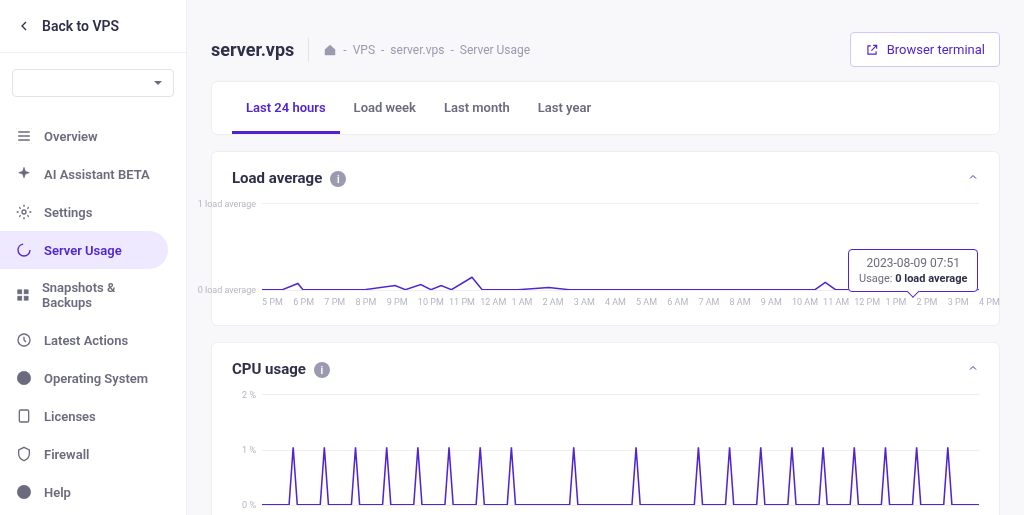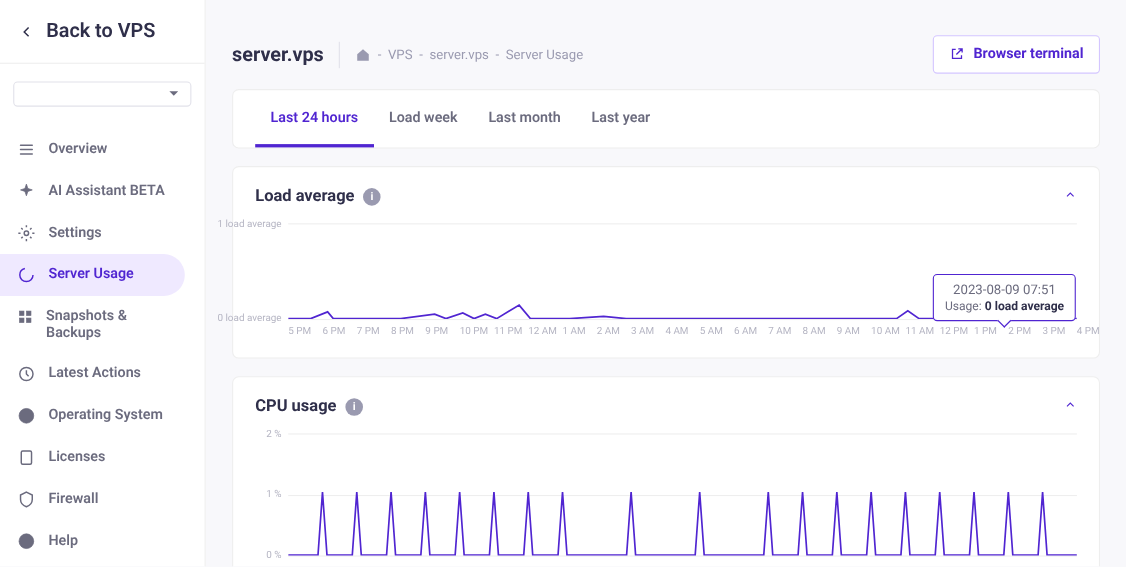--- a/index.html
+++ b/index.html
@@ -1,34 +1,34 @@
 <!DOCTYPE html>
 <html><head>
 <meta charset="utf-8">
 <style>
 *{box-sizing:border-box;margin:0;padding:0;font-family:-apple-system,BlinkMacSystemFont,"Segoe UI",Roboto,Arial,sans-serif}
 body{background:#f8f8fb;width:1024px;height:515px;overflow:hidden;display:flex}
 .sidebar{width:187px;background:#fff;border-right:1px solid #eee;display:flex;flex-direction:column}
-.back{display:flex;align-items:center;gap:10px;padding:18px 16px;font-size:18px;font-weight:600;color:#2f2f4a;cursor:pointer}
+.back{display:flex;align-items:center;gap:10px;padding:18px 16px;font-size:14px;font-weight:600;color:#2f2f4a;cursor:pointer}
 .back svg{width:16px;height:16px}
 .divider{height:1px;background:#eee;margin:0}
 .dropdown{margin:16px 12px;border:1px solid #e2e2ea;border-radius:4px;height:30px;display:flex;align-items:center;justify-content:flex-end;padding:0 10px;cursor:pointer}
 .dropdown svg{width:10px;height:10px;fill:#6b6b7e}
 .nav{padding:4px 0}
-.nav-item{display:flex;align-items:flex-start;gap:12px;padding:11px 16px;font-size:13px;font-weight:600;color:#6b6b7e;cursor:pointer;border-radius:0 22px 22px 0;margin-right:18px}
+.nav-item{display:flex;align-items:center;gap:12px;padding:11px 16px;font-size:13px;font-weight:600;color:#6b6b7e;cursor:pointer;border-radius:0 22px 22px 0;margin-right:18px}
 .nav-item.active{background:#efe9ff;color:#5025d1}
 .nav-item.active svg{fill:#5025d1;stroke:#5025d1}
 .nav-item svg{width:16px;height:16px;fill:#6b6b7e;stroke:#6b6b7e}
 .main{flex:1;padding:32px 24px;overflow:hidden}
 .header{display:flex;align-items:center;gap:14px;margin-bottom:14px}
 .title{font-size:18px;font-weight:700;color:#2f2f4a}
 .vline{width:1px;height:24px;background:#e2e2ea}
 .crumbs{display:flex;align-items:center;gap:6px;font-size:12px;color:#9a9ab0;flex:1}
 .crumbs svg{width:14px;height:14px;fill:#9a9ab0}
-.btn-term{border:1px solid #d4c6ff;color:#5025d1;background:#fff;padding:9px 14px;font-size:13px;font-weight:700;border-radius:4px;display:flex;gap:8px;cursor:pointer}
+.btn-term{border:1px solid #d4c6ff;color:#5025d1;background:#fff;padding:9px 14px;font-size:13px;font-weight:400;border-radius:4px;display:flex;align-items:center;gap:8px;cursor:pointer}
 .btn-term svg{width:14px;height:14px;fill:none;stroke:#5025d1;stroke-width:2}
 .card{background:#fff;border:1px solid #eee;border-radius:6px;margin-bottom:16px}
 .tabs{display:flex;padding:0 20px}
 .tab{padding:18px 14px 16px;font-size:13px;font-weight:600;color:#6b6b7e;cursor:pointer;border-bottom:3px solid transparent}
 .tab.active{color:#5025d1;border-bottom-color:#5025d1}
 .card-head{display:flex;align-items:flex-end;padding:16px 20px;gap:8px}
 .card-title{font-size:15px;font-weight:700;color:#2f2f4a}
 .info{width:16px;height:16px;border-radius:50%;background:#9a9ab0;color:#fff;font-size:10px;font-weight:700;display:flex;align-items:center;justify-content:center;cursor:pointer}
 .chev{margin-left:auto;cursor:pointer}
 .chev svg{width:12px;height:12px;stroke:#5025d1;stroke-width:2;fill:none}

